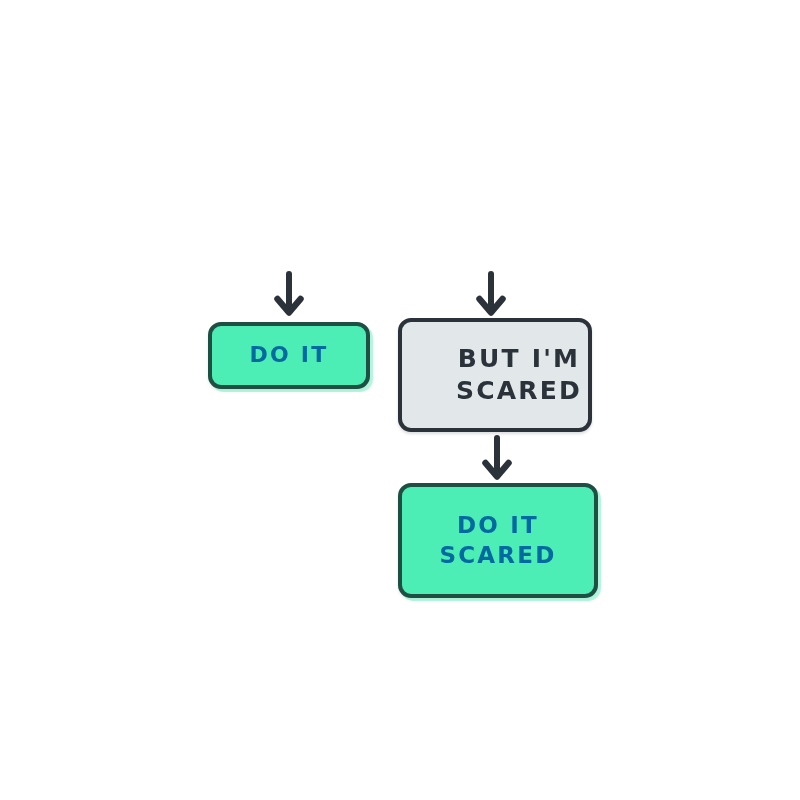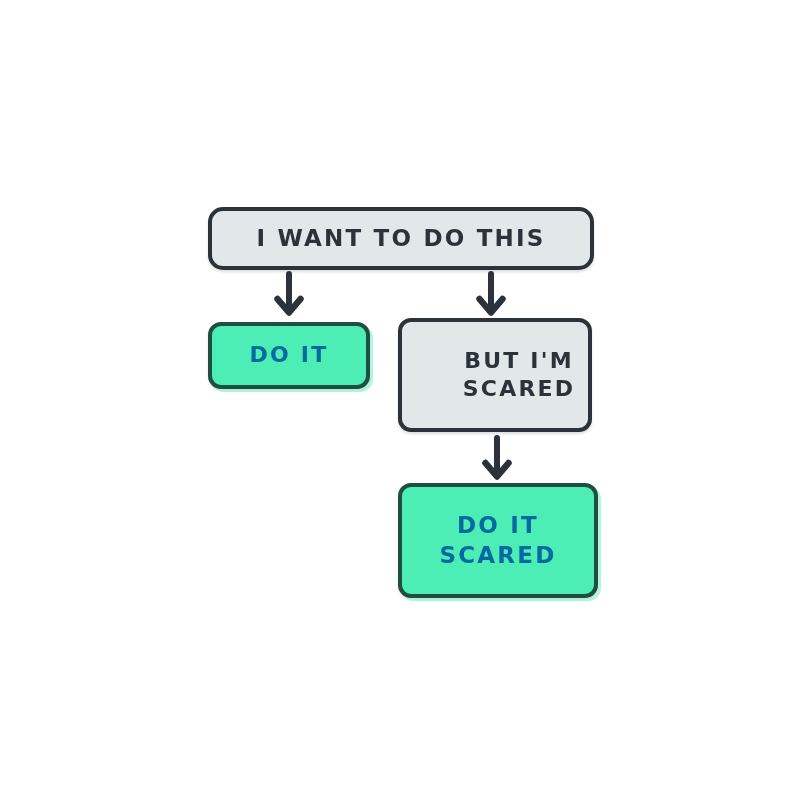--- a/index.html
+++ b/index.html
@@ -71,21 +71,21 @@
   }
   #node-doit {
     left: 208px;  top: 322px;
     width: 162px; height: 67px;
     font-size: 22px;
     border-radius: 13px;
   }
   #node-scared {
     left: 398px;  top: 318px;
     width: 194px; height: 114px;
-    font-size: 22px;
+    font-size: 25px;
     border-radius: 13px;
     padding-left: 48px;
   }
   #node-doitscared {
     left: 398px;  top: 483px;
     width: 200px; height: 115px;
     font-size: 23px;
     border-radius: 13px;
   }
 
@@ -98,23 +98,20 @@
 
   #arrow-want-doit     { left: 268px; top: 272px; width: 42px; height: 48px; }
   #arrow-want-scared   { left: 470px; top: 272px; width: 42px; height: 48px; }
   #arrow-scared-doitscared { left: 476px; top: 436px; width: 42px; height: 48px; }
 </style>
 </head>
 <body>
 
 <div id="canvas">
 
-  <div id="node-want" class="node node--grey">
-    <span class="node-label">I WANT TO DO THIS</span>
-  </div>
 
   <div id="arrow-want-doit" class="arrow">
     <svg width="42" height="48" viewBox="0 0 42 48" aria-hidden="true">
       <path d="M21 2 L21 34" stroke="#2B323A" stroke-width="6" stroke-linecap="round" fill="none"></path>
       <path d="M9.5 27 L21 40.5 L32.5 27" stroke="#2B323A" stroke-width="6.5" stroke-linecap="round" stroke-linejoin="round" fill="none"></path>
     </svg>
   </div>
 
   <div id="arrow-want-scared" class="arrow">
     <svg width="42" height="48" viewBox="0 0 42 48" aria-hidden="true">

